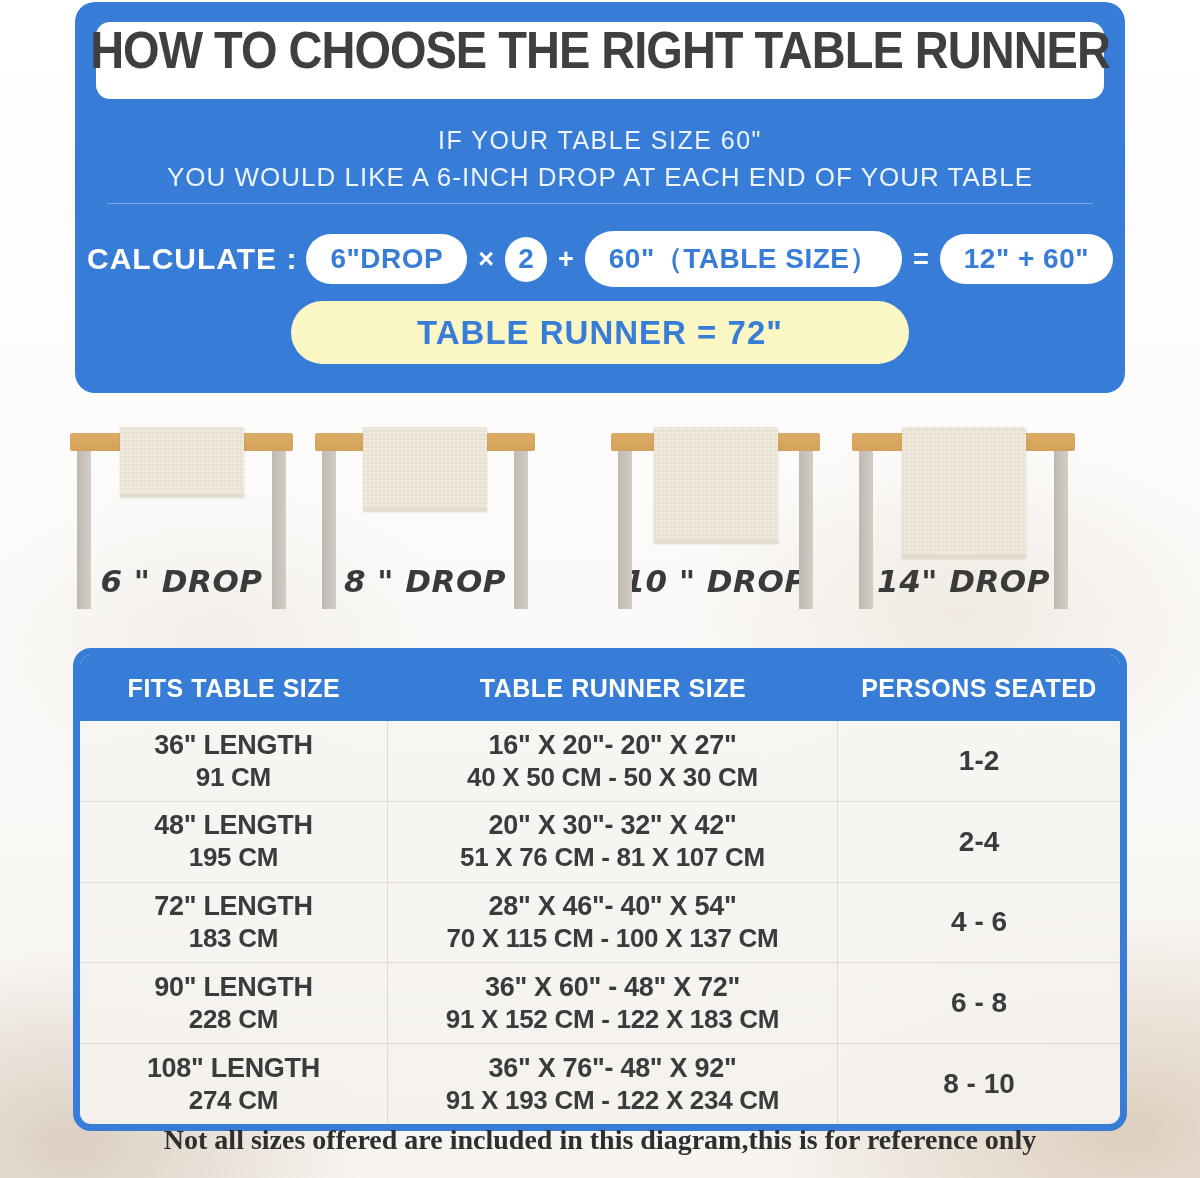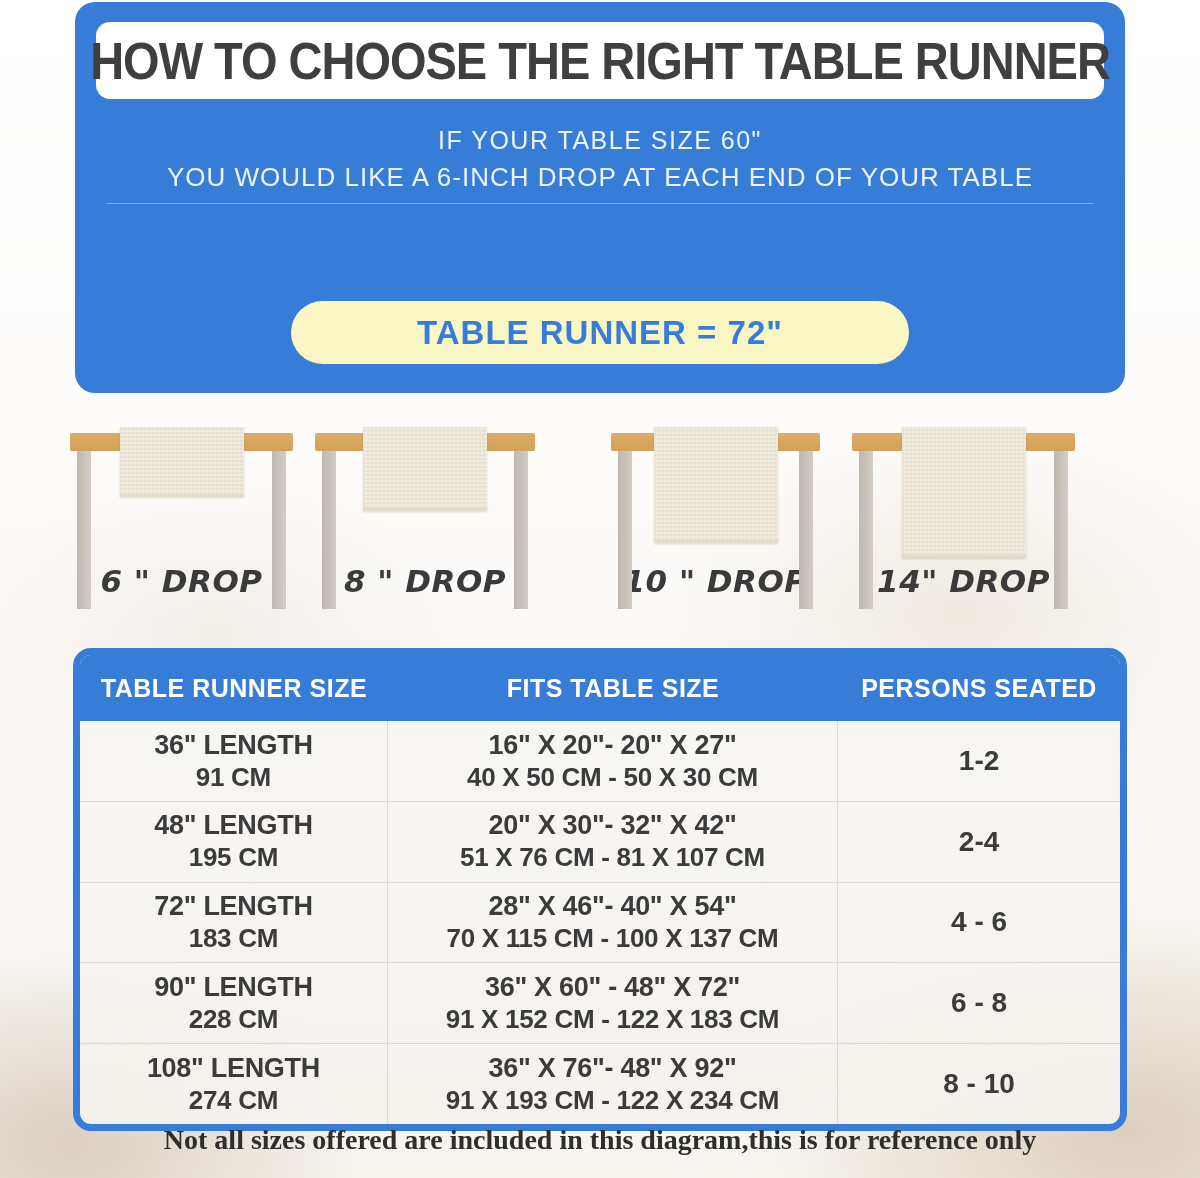--- a/index.html
+++ b/index.html
@@ -14,21 +14,21 @@
       radial-gradient(520px 320px at 94% 96%, rgba(203,182,156,0.60), transparent 70%),
       radial-gradient(420px 260px at 80% 52%, rgba(226,214,199,0.45), transparent 70%),
       radial-gradient(340px 220px at 18% 54%, rgba(228,220,210,0.40), transparent 70%),
       linear-gradient(#ffffff 0%, #FDFCFB 35%, #F7F4F0 100%);
   }
 
   
   .top-panel { position:absolute; left:75px; top:2px; width:1050px; height:391px;
     background:#377DD8; border-radius:20px; }
   .title-band { position:absolute; left:21px; top:20px; width:1008px; height:77px;
-    background:#ffffff; border-radius:14px; display:flex; align-items:center; justify-content:center; }
+    background:#ffffff; border-radius:14px; display:flex; align-items:flex-start; justify-content:center; }
   .title-text { font-size:47px; font-weight:800; color:#3F3F3F; letter-spacing:-1px;
     transform:scaleY(1.12); white-space:nowrap; }
   .sub1 { position:absolute; top:124px; left:0; width:100%; text-align:center;
     color:#EDF4FE; font-size:25px; font-weight:500; letter-spacing:1.5px; }
   .sub2 { position:absolute; top:160px; left:0; width:100%; text-align:center;
     color:#EDF4FE; font-size:26px; font-weight:500; letter-spacing:1px; }
   .top-divider { position:absolute; top:201px; left:32px; right:32px; height:1px;
     background:rgba(255,255,255,0.35); }
 
   .calc-row { position:absolute; top:229px; left:12px; right:12px; height:56px;
@@ -98,20 +98,30 @@
   <div class="photo-haze"></div>
 
   <section class="top-panel">
     <div class="title-band">
       <span class="title-text">HOW TO CHOOSE THE RIGHT TABLE RUNNER</span>
     </div>
     <p class="sub1">IF YOUR TABLE SIZE 60"</p>
     <p class="sub2">YOU WOULD LIKE A 6-INCH DROP AT EACH END OF YOUR TABLE</p>
     <div class="top-divider"></div>
 
+    <div class="calc-row">
+      <span class="calc-label">CALCULATE :</span>
+      <span class="pill">6"DROP</span>
+      <span class="op">×</span>
+      <span class="circle">2</span>
+      <span class="op">+</span>
+      <span class="pill">60"（TABLE SIZE）</span>
+      <span class="op">=</span>
+      <span class="pill">12" + 60"</span>
+    </div>
 
     <div class="final-pill">TABLE RUNNER = 72"</div>
   </section>
 
   <section class="drops">
     <div class="table-fig fig-1">
       <div class="runner d6"></div>
       <div class="tabletop"></div>
       <div class="leg left"></div>
       <div class="leg right"></div>
@@ -135,22 +145,22 @@
       <div class="runner d14"></div>
       <div class="tabletop"></div>
       <div class="leg left"></div>
       <div class="leg right"></div>
       <div class="drop-label">14" DROP</div>
     </div>
   </section>
 
   <section class="size-panel">
     <div class="size-head">
+      <div class="head-cell">FITS TABLE SIZE</div>
       <div class="head-cell">TABLE RUNNER SIZE</div>
-      <div class="head-cell">FITS TABLE SIZE</div>
       <div class="head-cell">PERSONS SEATED</div>
     </div>
     <div class="size-body">
 
       <div class="size-row">
         <div class="cell c1">
           <span class="t-l1">36" LENGTH</span>
           <span class="t-l2">91 CM</span>
         </div>
         <div class="cell c2">

